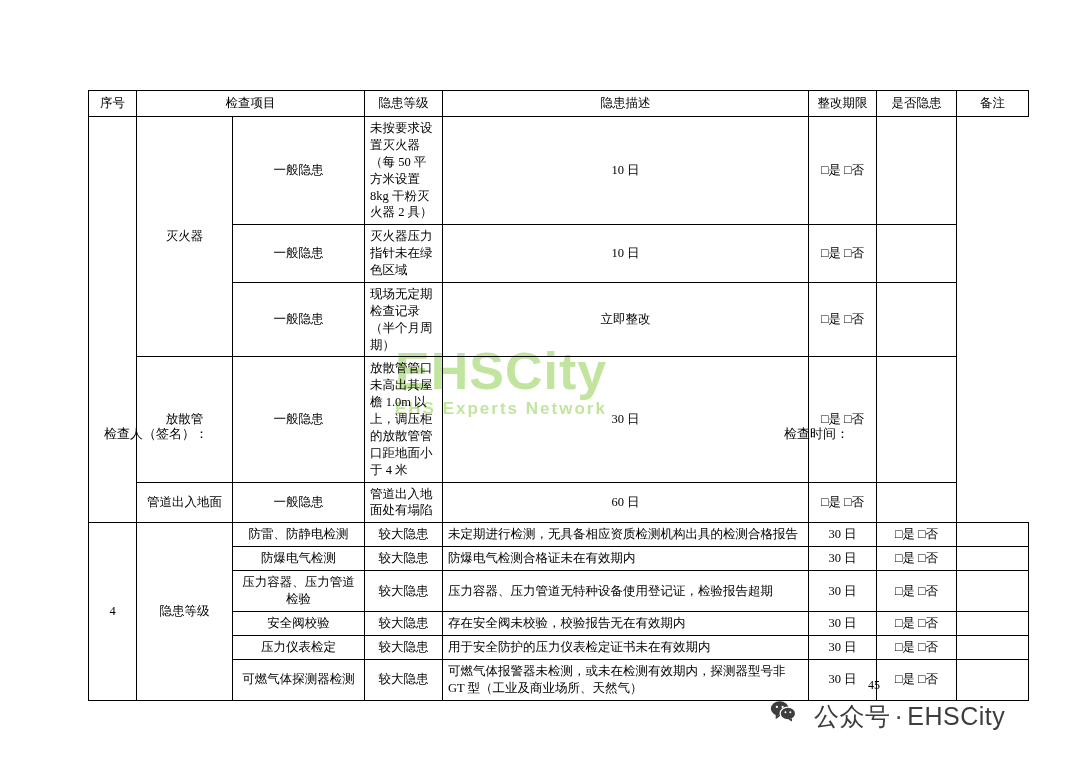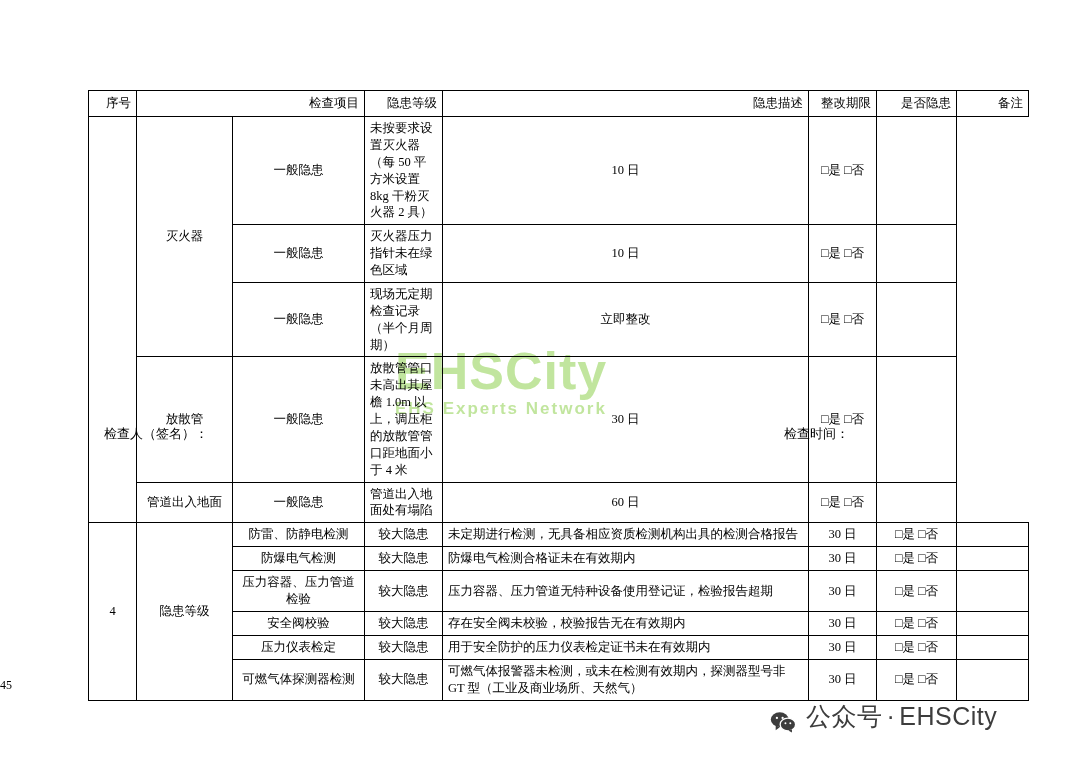--- a/index.html
+++ b/index.html
@@ -71,21 +71,21 @@
   table.inspection td, table.inspection th {
     border: 1px solid #000000;
     font-size: 12.5px;
     line-height: 1.35;
     padding: 3px 5px;
     vertical-align: middle;
     background: transparent;
   }
   table.inspection th {
     font-weight: normal;
-    text-align: right;
+    text-align: center;
     height: 19px;
   }
   .c-center { text-align: center; }
   .c-left { text-align: left; }
 
   .col-no      { width: 48px; }
   .col-item-a  { width: 96px; }
   .col-item-b  { width: 132px; }
   .col-level   { width: 78px; }
   .col-desc    { width: 366px; }
@@ -114,32 +114,32 @@
     left: 680px;
     top: 0;
     margin-left: 16px;
   }
 
   .page-number {
     position: absolute;
     left: 0;
     top: 678px;
     width: 880px;
-    text-align: left;
+    text-align: right;
     font-size: 12px;
     font-family: "Liberation Serif", serif;
   }
 
   .brand {
     position: absolute;
     left: 770px;
     top: 700px;
     display: flex;
-    align-items: flex-end;
-    gap: 10px;
+    align-items: flex-start;
+    gap: 18px;
   }
   .wechat-icon {
     width: 26px;
     height: 22px;
     display: block;
   }
   .brand-text {
     font-family: "Liberation Sans", sans-serif;
     font-size: 25px;
     color: #3d3d3d;

